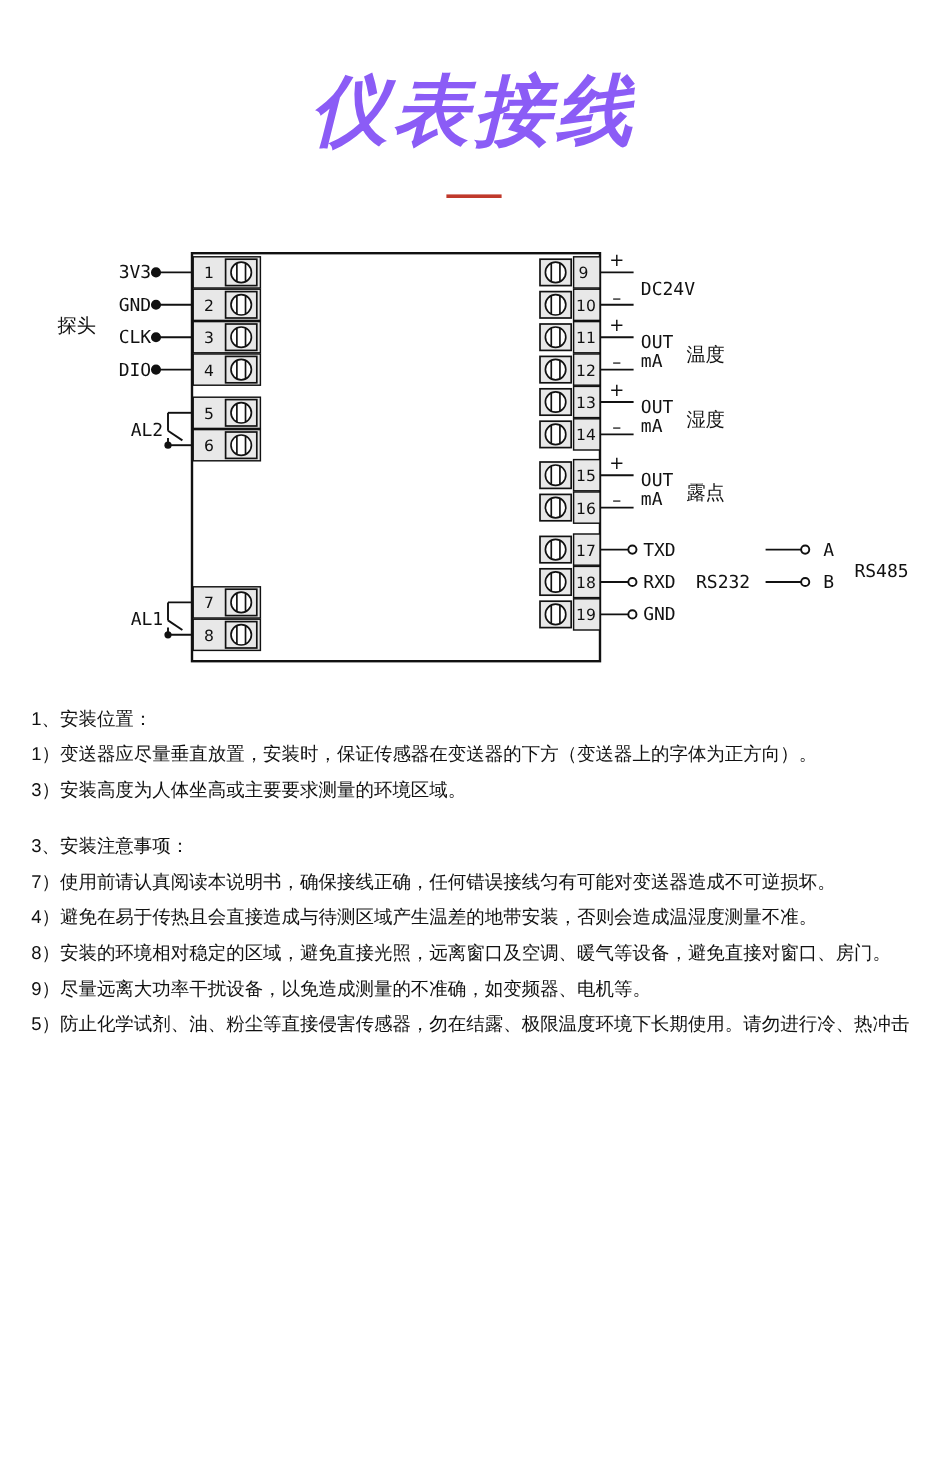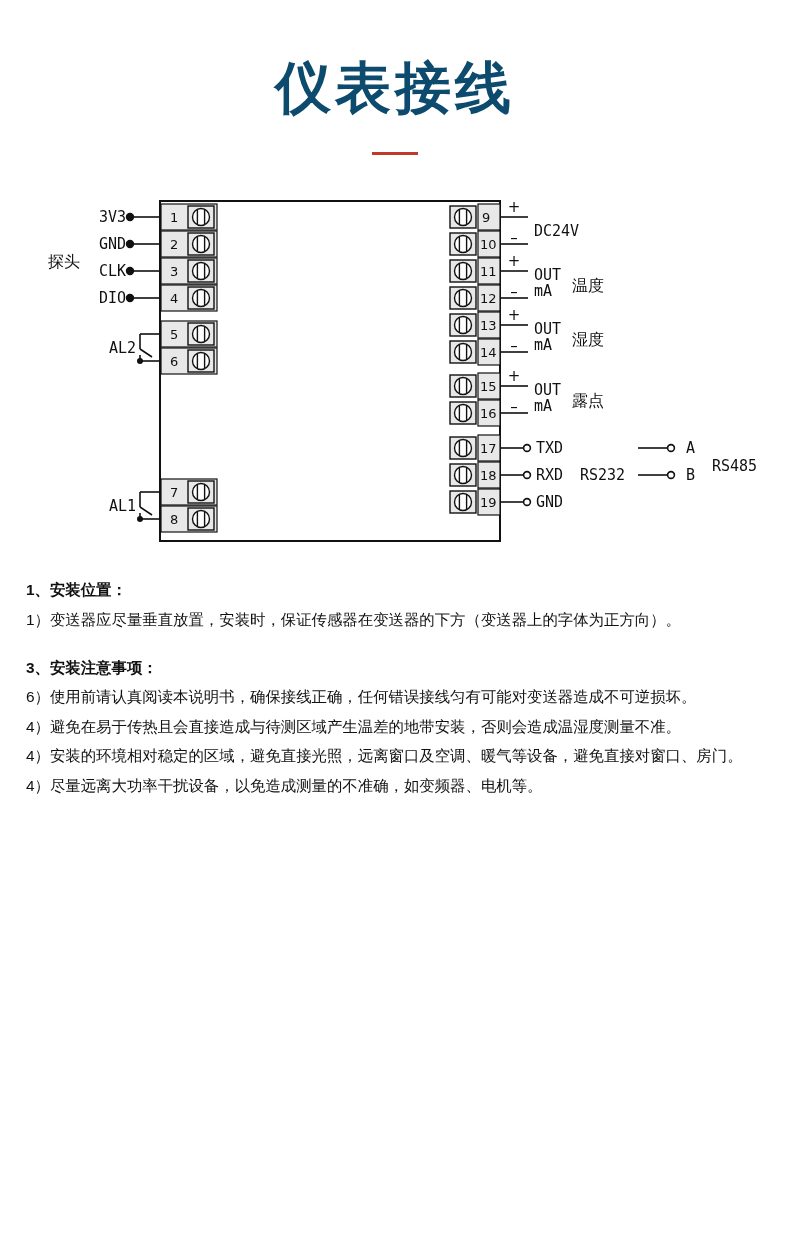--- a/index.html
+++ b/index.html
@@ -17,26 +17,27 @@
   }
   .page {
     position: relative;
     width: 790px;
     height: 1234px;
   }
 
   
   .title {
     text-align: center;
-    font-size: 56px;
+    font-size: 64px;
     font-weight: bold;
     letter-spacing: 4px;
     margin: 56px 0 0 0;
     line-height: 1.15;
-    color: #0c4a6e;
+    color: #8b5cf6;
+    font-style: italic;
   }
   .title-rule {
     width: 46px;
     height: 3px;
     background: #c0392b;
     margin: 32px auto 0 auto;
   }
 
   
   .diagram {
@@ -58,21 +59,21 @@
     line-height: 1.92;
     color: #111;
   }
   .body-text p {
     margin: 0;
   }
   .body-text p.spacer {
     height: 18px;
   }
   .section-head {
-    font-weight: bold;
+    font-weight: normal;
   }
 </style>
 </head>
 <body>
 
 <div class="page">
 
   <h1 class="title">仪表接线</h1>
   <div class="title-rule"></div>
 
@@ -275,21 +276,23 @@
         <circle cx="671" cy="269" r="3.4" fill="#ffffff"></circle>
         <line x1="638" y1="296" x2="668" y2="296"></line>
         <circle cx="671" cy="296" r="3.4" fill="#ffffff"></circle>
       </g>
     </svg>
   </div>
 
   <div class="body-text">
     <p class="section-head">1、安装位置：</p>
     <p>1）变送器应尽量垂直放置，安装时，保证传感器在变送器的下方（变送器上的字体为正方向）。</p>
+    <p>3）安装高度为人体坐高或主要要求测量的环境区域。</p>
     <p class="spacer"></p>
     <p class="section-head">3、安装注意事项：</p>
-    <p>6）使用前请认真阅读本说明书，确保接线正确，任何错误接线匀有可能对变送器造成不可逆损坏。</p>
+    <p>7）使用前请认真阅读本说明书，确保接线正确，任何错误接线匀有可能对变送器造成不可逆损坏。</p>
     <p>4）避免在易于传热且会直接造成与待测区域产生温差的地带安装，否则会造成温湿度测量不准。</p>
-    <p>4）安装的环境相对稳定的区域，避免直接光照，远离窗口及空调、暖气等设备，避免直接对窗口、房门。</p>
-    <p>4）尽量远离大功率干扰设备，以免造成测量的不准确，如变频器、电机等。</p>
+    <p>8）安装的环境相对稳定的区域，避免直接光照，远离窗口及空调、暖气等设备，避免直接对窗口、房门。</p>
+    <p>9）尽量远离大功率干扰设备，以免造成测量的不准确，如变频器、电机等。</p>
+    <p>5）防止化学试剂、油、粉尘等直接侵害传感器，勿在结露、极限温度环境下长期使用。请勿进行冷、热冲击</p>
   </div>
 
 </div>
 
 </body></html>

